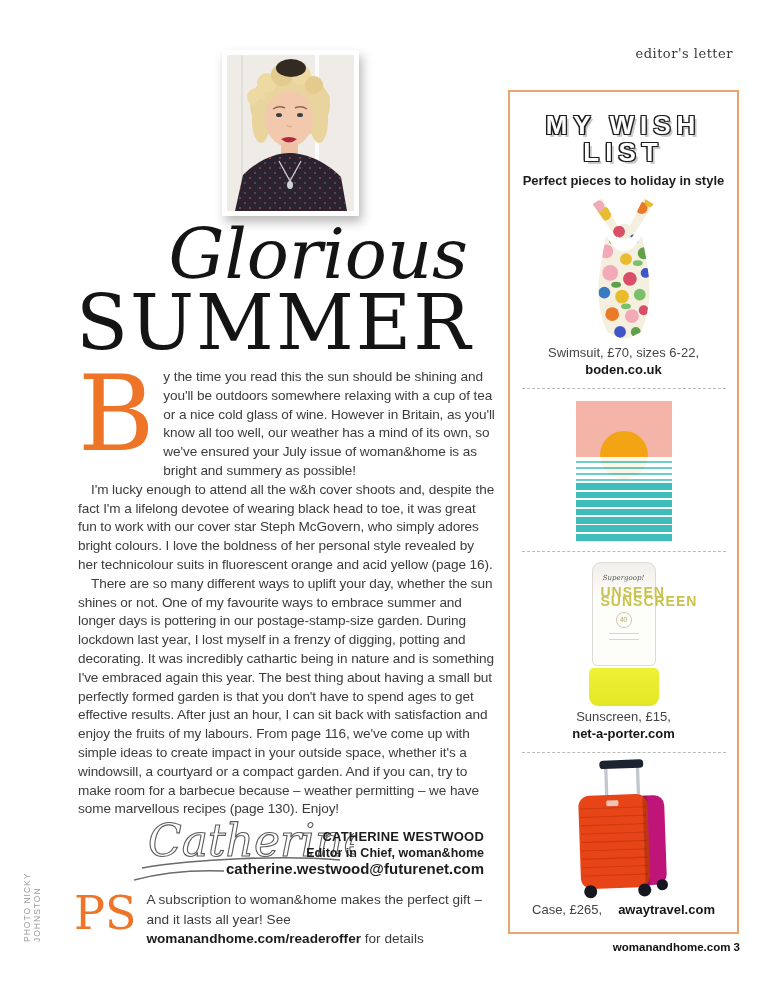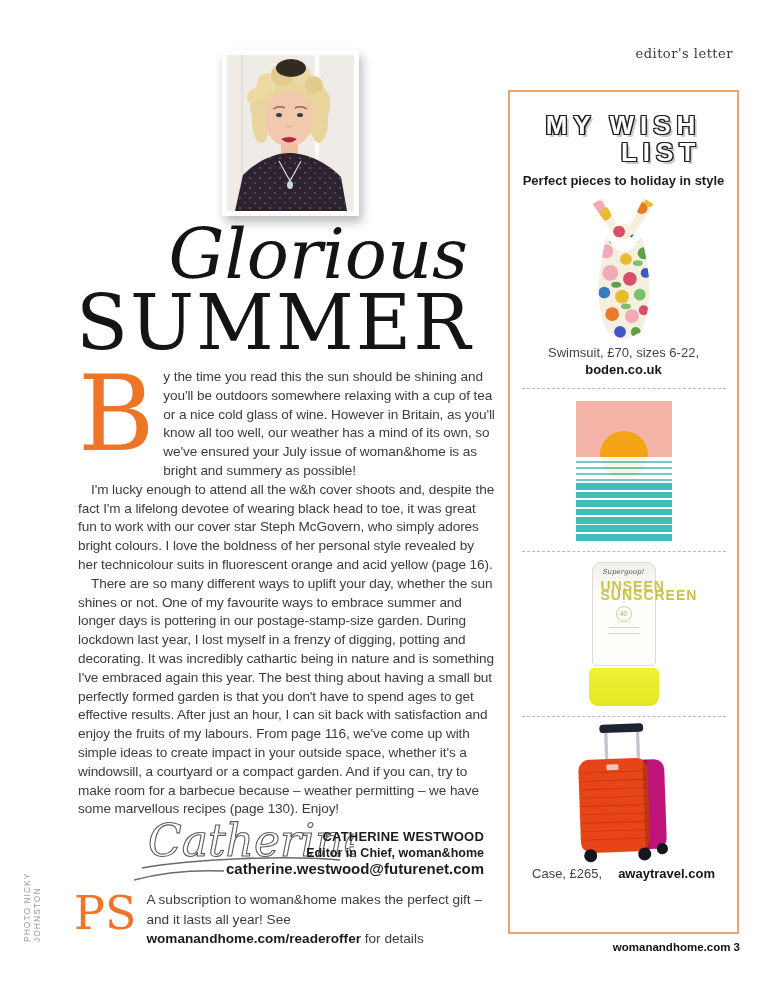--- a/index.html
+++ b/index.html
@@ -47,21 +47,21 @@
   
   .ps-row{position:absolute;left:74px;top:890px;width:426px;font-size:13.6px;line-height:19.5px;color:#3c3c3c;}
   .ps{float:left;font-family:"DejaVu Serif",serif;font-size:46px;line-height:42px;
     margin:2px 10px 0 0;color:#ee7428;}
   .ps-row strong{color:#1b1b1b;text-align:center;}
 
   
   .wishlist{position:absolute;left:508px;top:90px;width:231px;height:844px;
     border:2px solid #eca36b;background:#fff;box-sizing:border-box;
     display:flex;flex-direction:column;align-items:center;}
-  .wl-title{margin-top:20px;text-align:right;font-weight:bold;font-size:26px;line-height:27px;
+  .wl-title{margin-top:20px;text-align:center;font-weight:bold;font-size:26px;line-height:27px;
     letter-spacing:6px;color:#fff;
     text-shadow:-1.3px -1.3px 0 #1f1f1f,1.3px -1.3px 0 #1f1f1f,-1.3px 1.3px 0 #1f1f1f,
                 1.3px 1.3px 0 #1f1f1f,3px 3px 0 #c9c9c9;}
   .wl-sub{margin-top:7px;font-weight:bold;font-size:13px;color:#1d1d1d;}
   .wl-cap{margin-top:3px;text-align:center;font-size:13px;line-height:16.5px;color:#444;}
   .wl-cap strong{display:block;color:#161616;}
   .wl-cap.single strong{display:inline;margin-left:16px;}
   .wl-div{width:204px;border-top:1px dashed #b9b9b9;margin:10px 0 6px;}
 
   
@@ -71,21 +71,21 @@
     background:#f3a414;z-index:2;}
   .towel-sea-top{position:absolute;left:0;top:56px;width:100%;height:26px;z-index:3;
     background:repeating-linear-gradient(180deg,rgba(255,255,255,.9) 0 4px,rgba(92,200,198,.9) 4px 6px);}
   .towel-sea{position:absolute;left:0;top:82px;width:100%;bottom:0;z-index:3;
     background:repeating-linear-gradient(180deg,#3fbdbb 0 6.5px,#ffffff 6.5px 8.5px);}
 
   
   .sunscreen{margin-top:4px;display:flex;flex-direction:column;align-items:center;}
   .ss-tube{width:64px;height:104px;background:linear-gradient(180deg,#f1efe9,#fdfdfa 35%);
     border:1px solid #dedbd4;border-radius:9px 9px 5px 5px;box-sizing:border-box;
-    display:flex;flex-direction:column;align-items:center;padding-top:5px;}
+    display:flex;flex-direction:column;align-items:center;padding-top:11px;}
   .ss-brand{font-family:"DejaVu Serif",serif;font-style:italic;font-size:7px;color:#555;}
   .ss-name{margin-top:6px;width:46px;text-align:left;font-weight:bold;font-size:14px;
     line-height:9px;letter-spacing:1px;color:#c9c34c;}
   .ss-spf{margin-top:6px;width:14px;height:14px;border:1px solid #cfcab0;border-radius:50%;
     font-size:6.5px;line-height:14px;text-align:center;color:#b0a95a;}
   .ss-line{width:30px;height:1px;background:#d8d5cc;margin-top:5px;}
   .ss-cap{width:70px;height:38px;margin-top:2px;border-radius:5px 5px 9px 9px;
     background:linear-gradient(180deg,#eef135,#e3e723);}
 
   
@@ -227,20 +227,23 @@
     <div class="sunscreen">
       <div class="ss-tube">
         <div class="ss-brand">Supergoop!</div>
         <div class="ss-name">UNSEEN SUNSCREEN</div>
         <div class="ss-spf">40</div>
         <div class="ss-line"></div>
         <div class="ss-line"></div>
       </div>
       <div class="ss-cap"></div>
     </div>
+    <div class="wl-cap">
+      <span>Sunscreen, £15,</span><strong>net-a-porter.com</strong>
+    </div>
 
     <div class="wl-div"></div>
 
     <svg width="132" height="140" viewBox="0 0 132 150">
       <g transform="rotate(-2 66 75)">
         <rect x="47" y="6" width="3.5" height="38" fill="#c2c6cd"></rect>
         <rect x="81" y="6" width="3.5" height="38" fill="#c2c6cd"></rect>
         <rect x="42" y="1" width="47" height="9" rx="4" fill="#1e2330"></rect>
         <rect x="44" y="40" width="66" height="96" rx="11" fill="#c01578"></rect>
         <rect x="18" y="38" width="74" height="100" rx="12" fill="#e74517"></rect>

